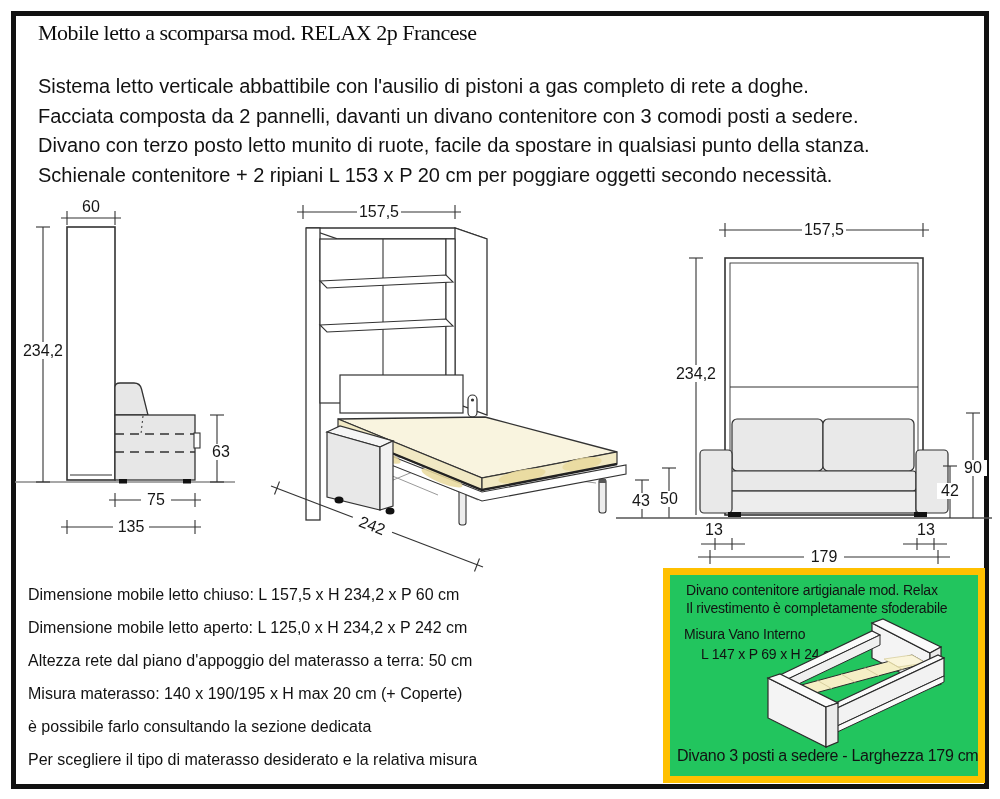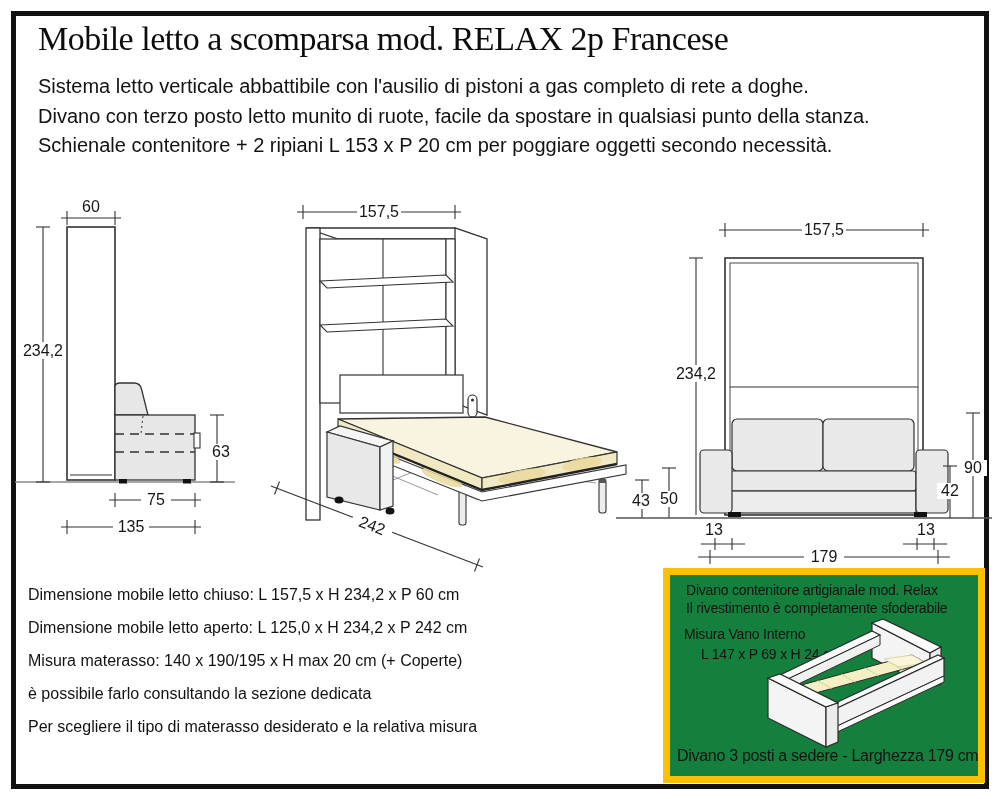--- a/index.html
+++ b/index.html
@@ -1,36 +1,37 @@
 <!DOCTYPE html>
 <html><head>
 <meta charset="utf-8">
 <style>
   html,body{margin:0;padding:0;background:#fff;}
   body{width:1000px;height:799px;position:relative;font-family:"Liberation Sans",sans-serif;color:#111;overflow:hidden;}
   .page-frame{position:absolute;left:11px;top:11px;width:978px;height:778px;border:5px solid #111;box-sizing:border-box;background:#fff;}
-  .title{position:absolute;left:38px;top:20px;font-family:"Liberation Serif",serif;font-size:34px;letter-spacing:-0.5px;color:#0d0d0d;white-space:nowrap;}
+  .title{position:absolute;left:38px;top:20px;font-family:"Liberation Serif",serif;font-size:22px;letter-spacing:-0.5px;color:#0d0d0d;white-space:nowrap;}
   .desc{position:absolute;left:38px;top:72px;font-size:20px;line-height:29.5px;white-space:nowrap;color:#121212;}
   .specs{position:absolute;left:28px;top:578px;font-size:16px;line-height:33px;white-space:nowrap;color:#121212;}
   .drawings{position:absolute;left:10px;top:195px;}
-  .ybox{position:absolute;left:663px;top:568px;width:322px;height:215px;border:7px solid #ffc000;box-sizing:border-box;background:#15803d;}
+  .ybox{position:absolute;left:663px;top:568px;width:322px;height:215px;border:7px solid #ffc000;box-sizing:border-box;background:#22c55e;}
   .ybox .t{position:absolute;font-size:14px;letter-spacing:-0.2px;white-space:nowrap;color:#121212;}
   .ybox .cap{position:absolute;font-size:16px;letter-spacing:-0.3px;white-space:nowrap;color:#121212;}
   svg text{font-family:"Liberation Sans",sans-serif;font-size:16px;fill:#161616;}
   .thin{stroke:#333;stroke-width:1.1;fill:none;}
 </style>
 </head>
 <body>
 
 <div class="page-frame"></div>
 
 <div class="title">Mobile letto a scomparsa mod. RELAX 2p Francese</div>
 
 <div class="desc">
   <div>Sistema letto verticale abbattibile con l'ausilio di pistoni a gas completo di rete a doghe.</div>
+  <div>Facciata composta da 2 pannelli, davanti un divano contenitore con 3 comodi posti a sedere.</div>
   <div>Divano con terzo posto letto munito di ruote, facile da spostare in qualsiasi punto della stanza.</div>
   <div>Schienale contenitore + 2 ripiani L 153 x P 20 cm per poggiare oggetti secondo necessità.</div>
 </div>
 
 <svg class="drawings" width="990" height="380" viewBox="0 0 990 380">
 
   <g>
     <line x1="5" y1="287" x2="225" y2="287" stroke="#8a8a8a" stroke-width="1.6"></line>
 
     <rect x="57" y="32" width="48" height="253" fill="#fff" stroke="#333" stroke-width="1.6"></rect>
@@ -226,20 +227,21 @@
       <line x1="928" y1="355" x2="928" y2="369" class="thin"></line>
       <rect x="794" y="354" width="40" height="16" fill="#fff"></rect>
       <text x="814" y="367" text-anchor="middle">179</text>
     </g>
   </g>
 </svg>
 
 <div class="specs">
   <div>Dimensione mobile letto chiuso: L 157,5 x H 234,2 x P 60 cm</div>
   <div>Dimensione mobile letto aperto: L 125,0 x H 234,2 x P 242 cm</div>
+  <div>Altezza rete dal piano d'appoggio del materasso a terra: 50 cm</div>
   <div>Misura materasso: 140 x 190/195 x H max 20 cm (+ Coperte)</div>
   <div>è possibile farlo consultando la sezione dedicata</div>
   <div>Per scegliere il tipo di materasso desiderato e la relativa misura</div>
 </div>
 
 <div class="ybox">
   <div class="t" style="left:16px;top:7px;">Divano contenitore artigianale mod. Relax</div>
   <div class="t" style="left:16px;top:25px;">Il rivestimento è completamente sfoderabile</div>
   <div class="t" style="left:14px;top:51px;">Misura Vano Interno</div>
   <div class="t" style="left:14px;top:71px;margin-left:17px;">L 147 x P 69 x H 24 cm</div>

